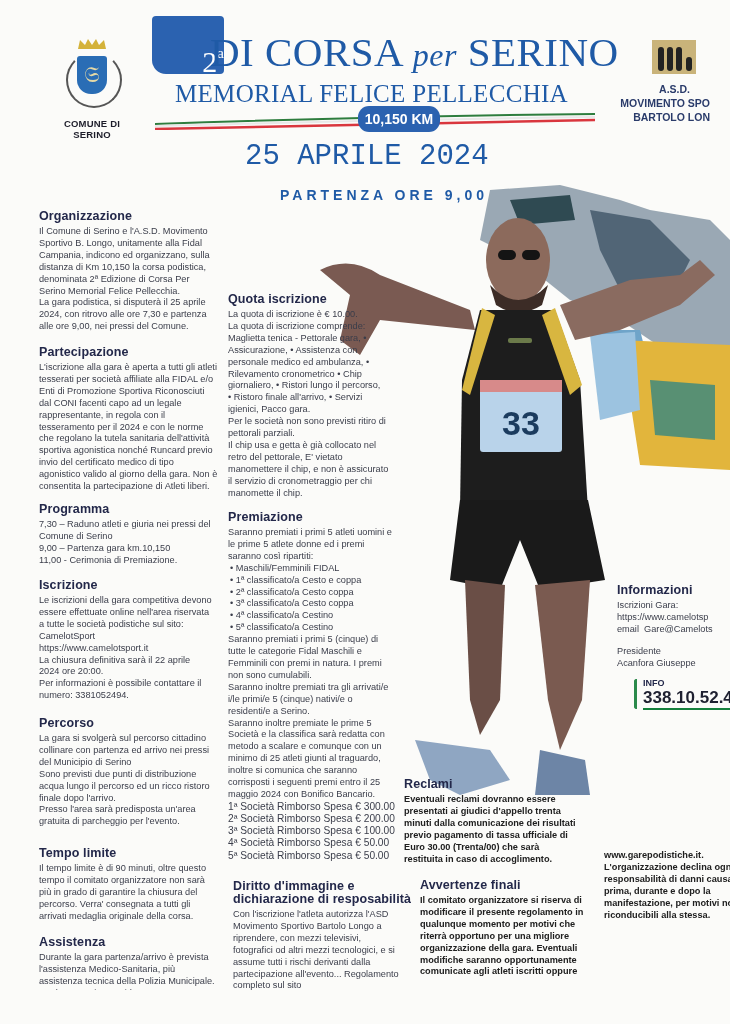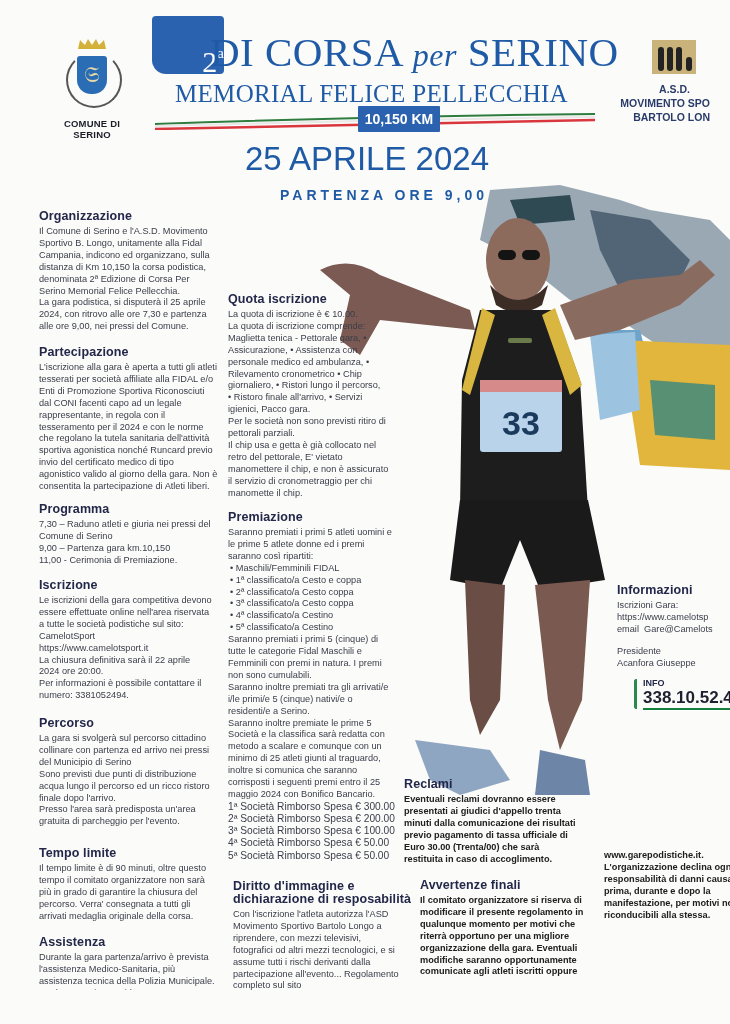--- a/index.html
+++ b/index.html
@@ -12,22 +12,22 @@
   .logo-left .shield { margin:2px auto 0; width:30px; height:38px; background:#2a6db5; border-radius:3px 3px 14px 14px; position:relative; color:#e6d9a6; font-family:"Liberation Serif", serif; font-size:22px; line-height:38px; text-align:center; }
   .logo-left .wreath { position:absolute; top:16px; left:14px; width:52px; height:52px; border:2px solid #555; border-top-color:transparent; border-radius:50%; }
   .logo-left .cap { margin-top:24px; font-size:9.5px; font-weight:bold; color:#1d1d2a; letter-spacing:0.2px; }
 
   .title-badge { left:152px; top:16px; width:72px; height:58px; background:#2b62b0; border-radius:4px 4px 4px 14px; color:#fff; font-family:"Liberation Serif", serif; font-size:30px; text-align:right; line-height:74px; }
   .title-badge sup { font-size:15px; vertical-align:14px; }
   .title-main { left:210px; top:28px; font-family:"Liberation Serif", serif; font-size:41px; color:#1f5aa6; letter-spacing:0.5px; white-space:nowrap; }
   .title-main i { font-size:32px; }
   .title-sub { left:175px; top:80px; font-family:"Liberation Serif", serif; font-size:25px; color:#1f5aa6; white-space:nowrap; letter-spacing:0.3px; }
   .flag-line { left:155px; top:112px; width:440px; height:18px; }
-  .km-badge { left:358px; top:106px; width:82px; height:26px; background:#2b62b0; border-radius:1px; color:#fff; font-weight:bold; font-size:14px; text-align:center; line-height:26px; }
-  .date { left:245px; top:140px; font-family:Liberation Sans, sans-serif; font-size:33px; color:#1f5aa6; white-space:nowrap; }
+  .km-badge { left:358px; top:106px; width:82px; height:26px; background:#2b62b0; border-radius:11px; color:#fff; font-weight:bold; font-size:14px; text-align:center; line-height:26px; }
+  .date { left:245px; top:140px; font-family:Liberation Mono, monospace; font-size:29px; color:#1f5aa6; white-space:nowrap; }
   .start { left:280px; top:187px; font-weight:bold; font-size:14px; color:#1f5aa6; letter-spacing:4px; white-space:nowrap; }
 
   .logo-right { left:618px; top:40px; width:112px; text-align:center; }
   .logo-right .img { margin:0 auto; width:44px; height:34px; background:#c9b37a; position:relative; }
   .logo-right .img span { position:absolute; bottom:3px; width:6px; height:24px; background:#222; border-radius:3px; }
   .logo-right .cap { margin-top:8px; font-weight:bold; font-size:10.5px; color:#2a3b6a; line-height:14px; text-align:right; padding-right:20px; }
 
   
   .sec h3 { margin:0 0 3px 0; font-size:12.5px; font-weight:bold; color:#23284a; letter-spacing:0.1px; }
   .sec p { margin:0; font-size:9.2px; line-height:11.9px; color:#3a3d4a; white-space:pre-line; }

